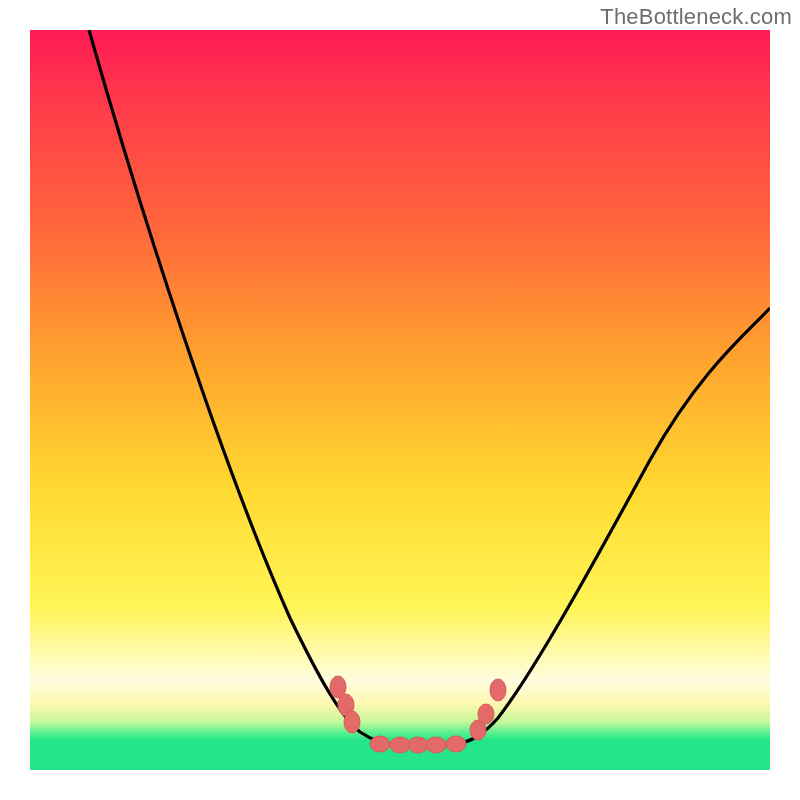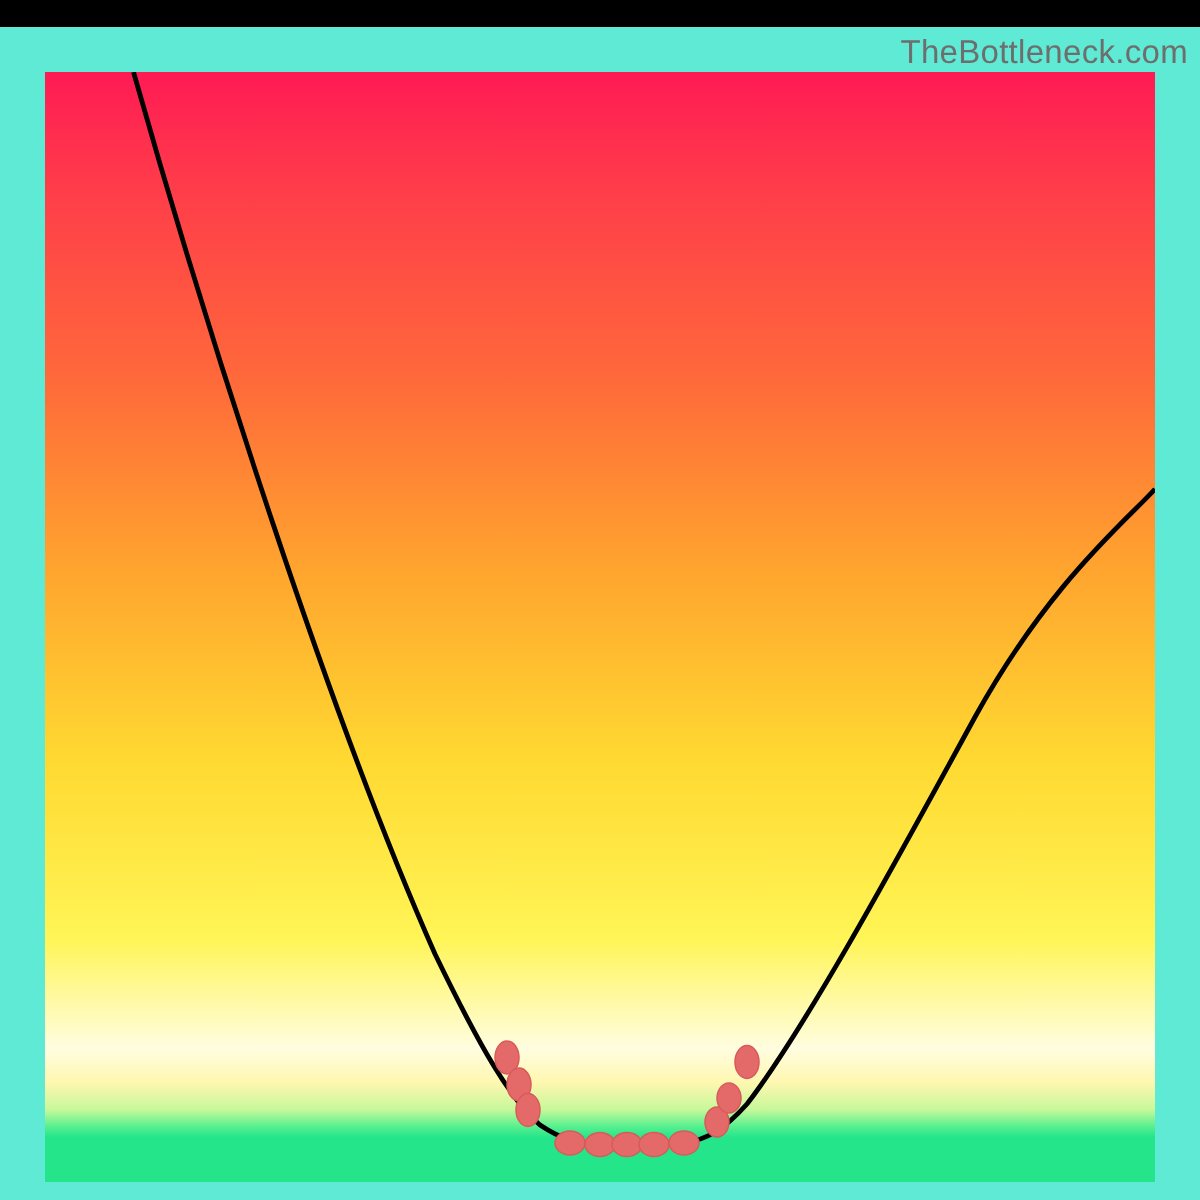--- a/index.html
+++ b/index.html
@@ -7,22 +7,21 @@
     padding: 0;
     width: 800px;
     height: 800px;
     background: #000;
     overflow: hidden;
     font-family: Arial, Helvetica, sans-serif;
   }
   .frame {
     position: absolute;
     inset: 0;
-    background: #5eead4;
-    margin-top: 18px;
+    background: #ffffff;
   }
   .plot-area {
     position: absolute;
     left: 30px;
     top: 30px;
     width: 740px;
     height: 740px;
     overflow: hidden;
   }
   .gradient-bg {

